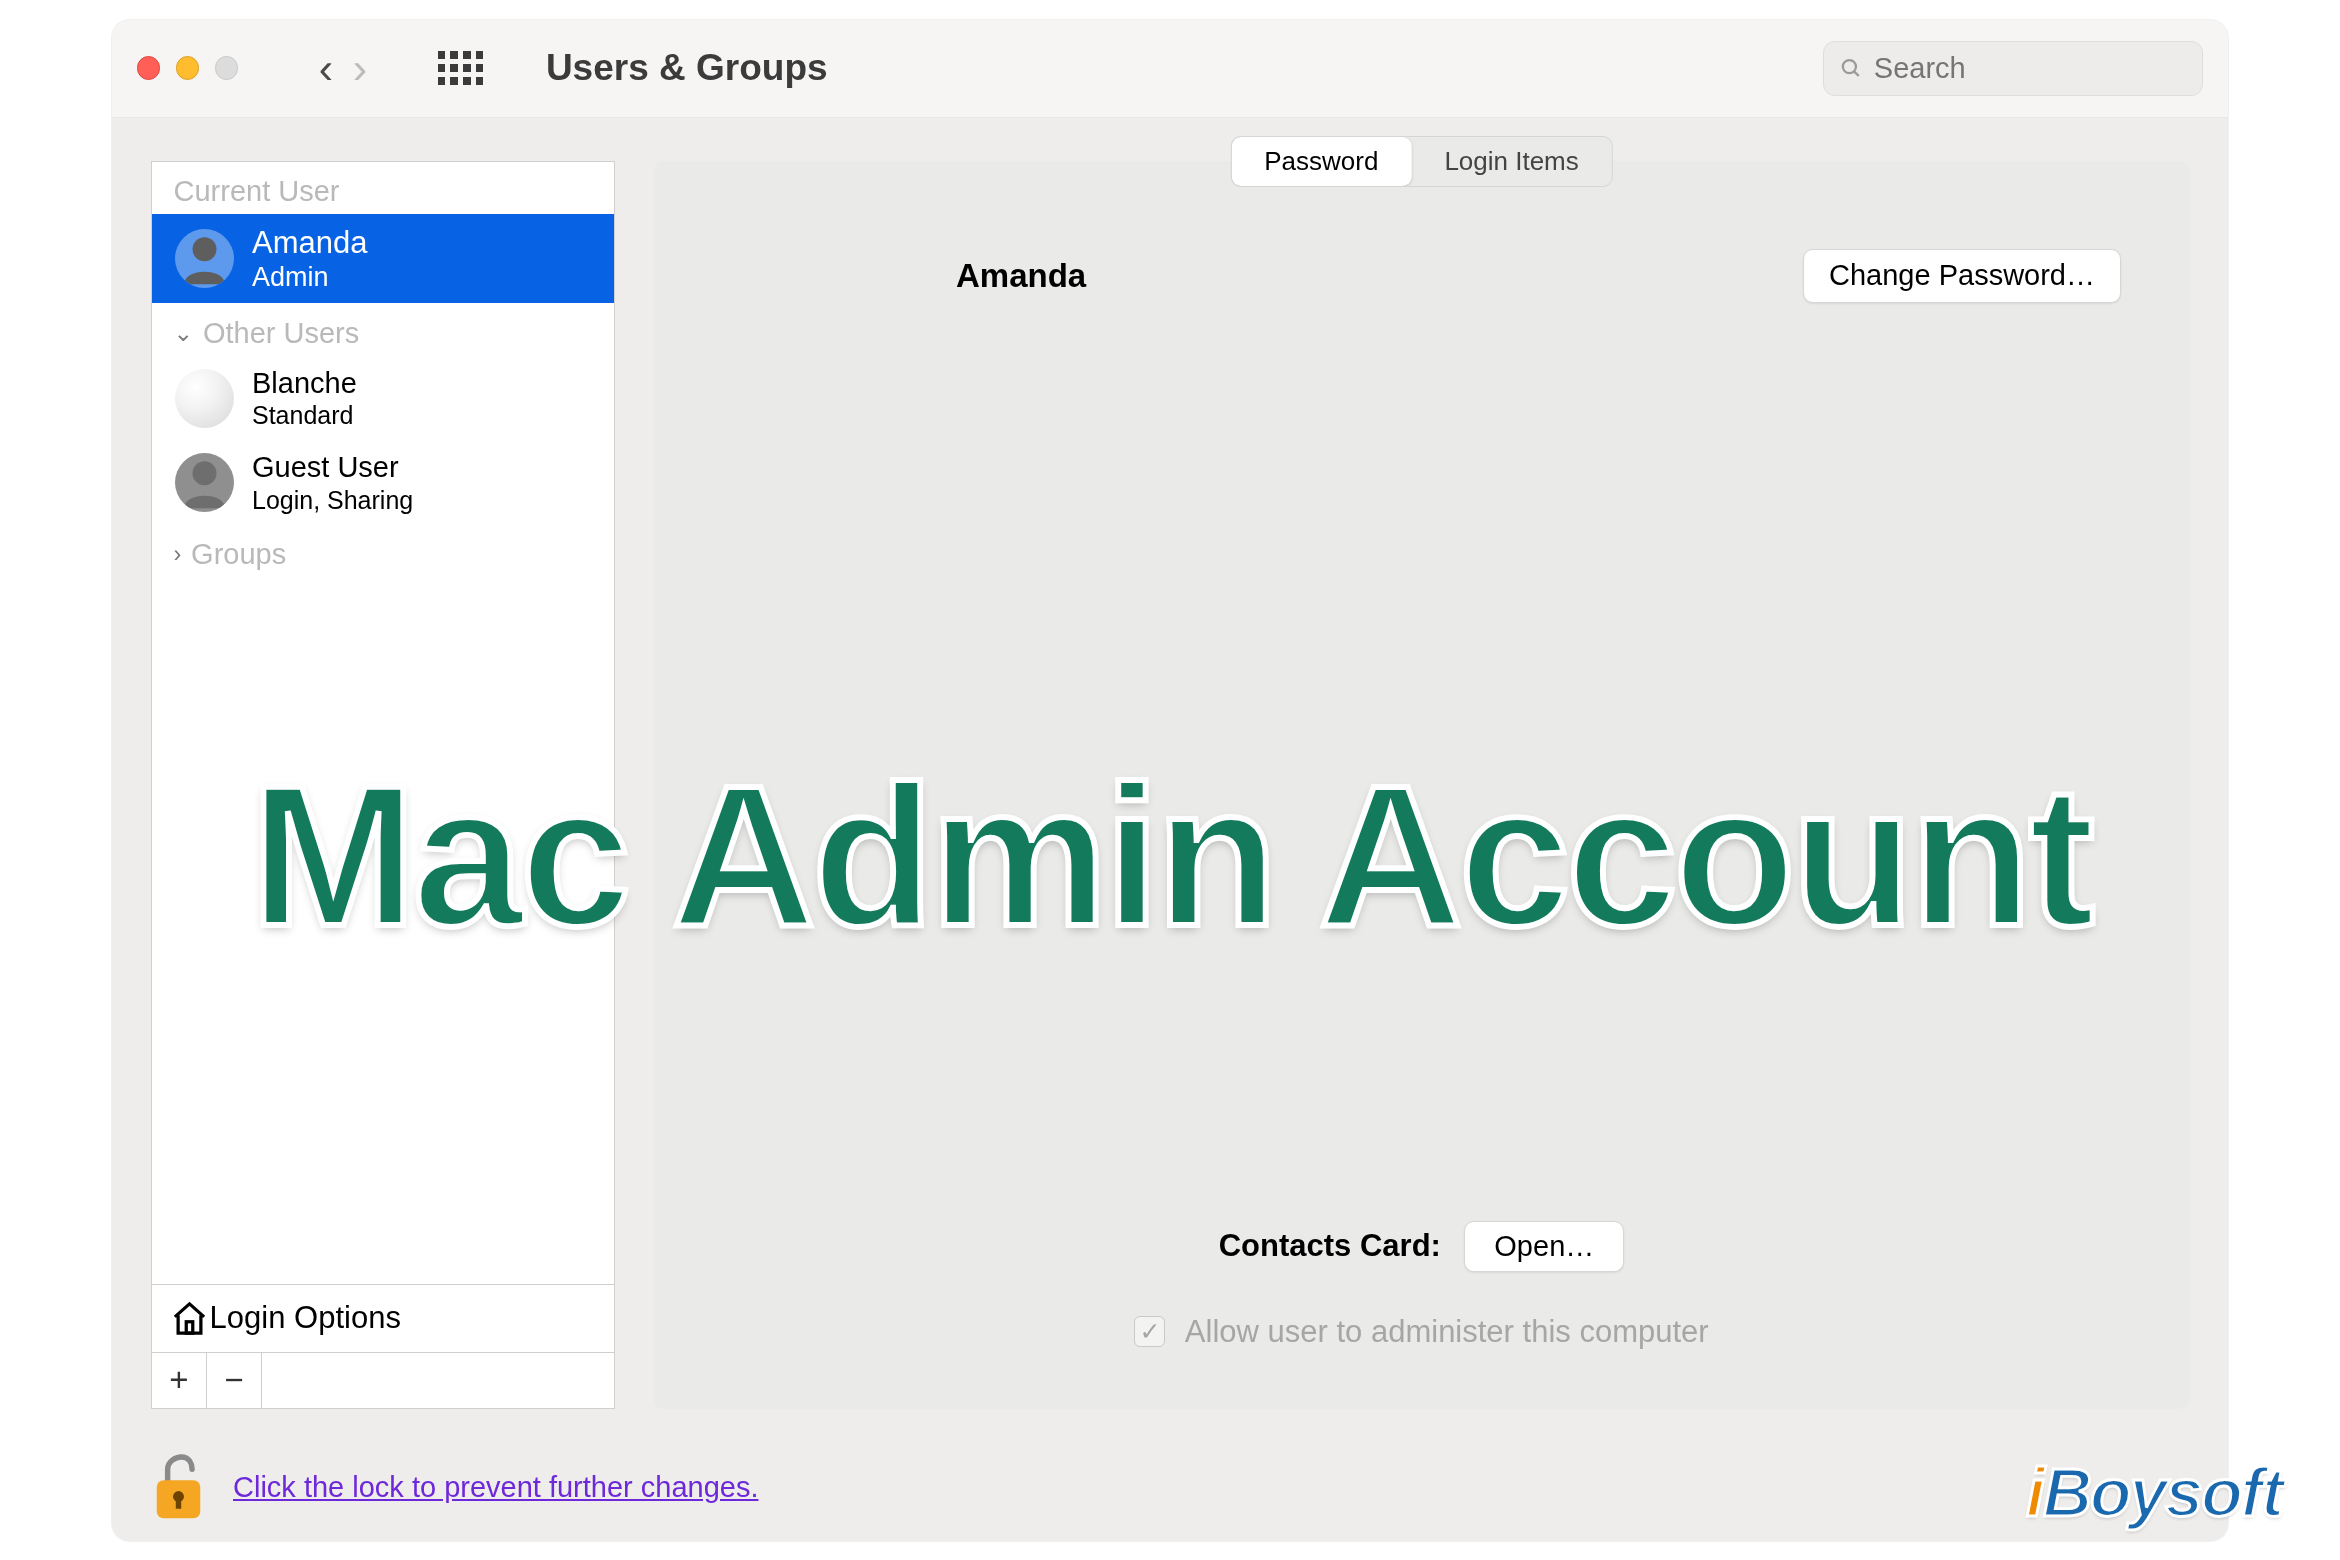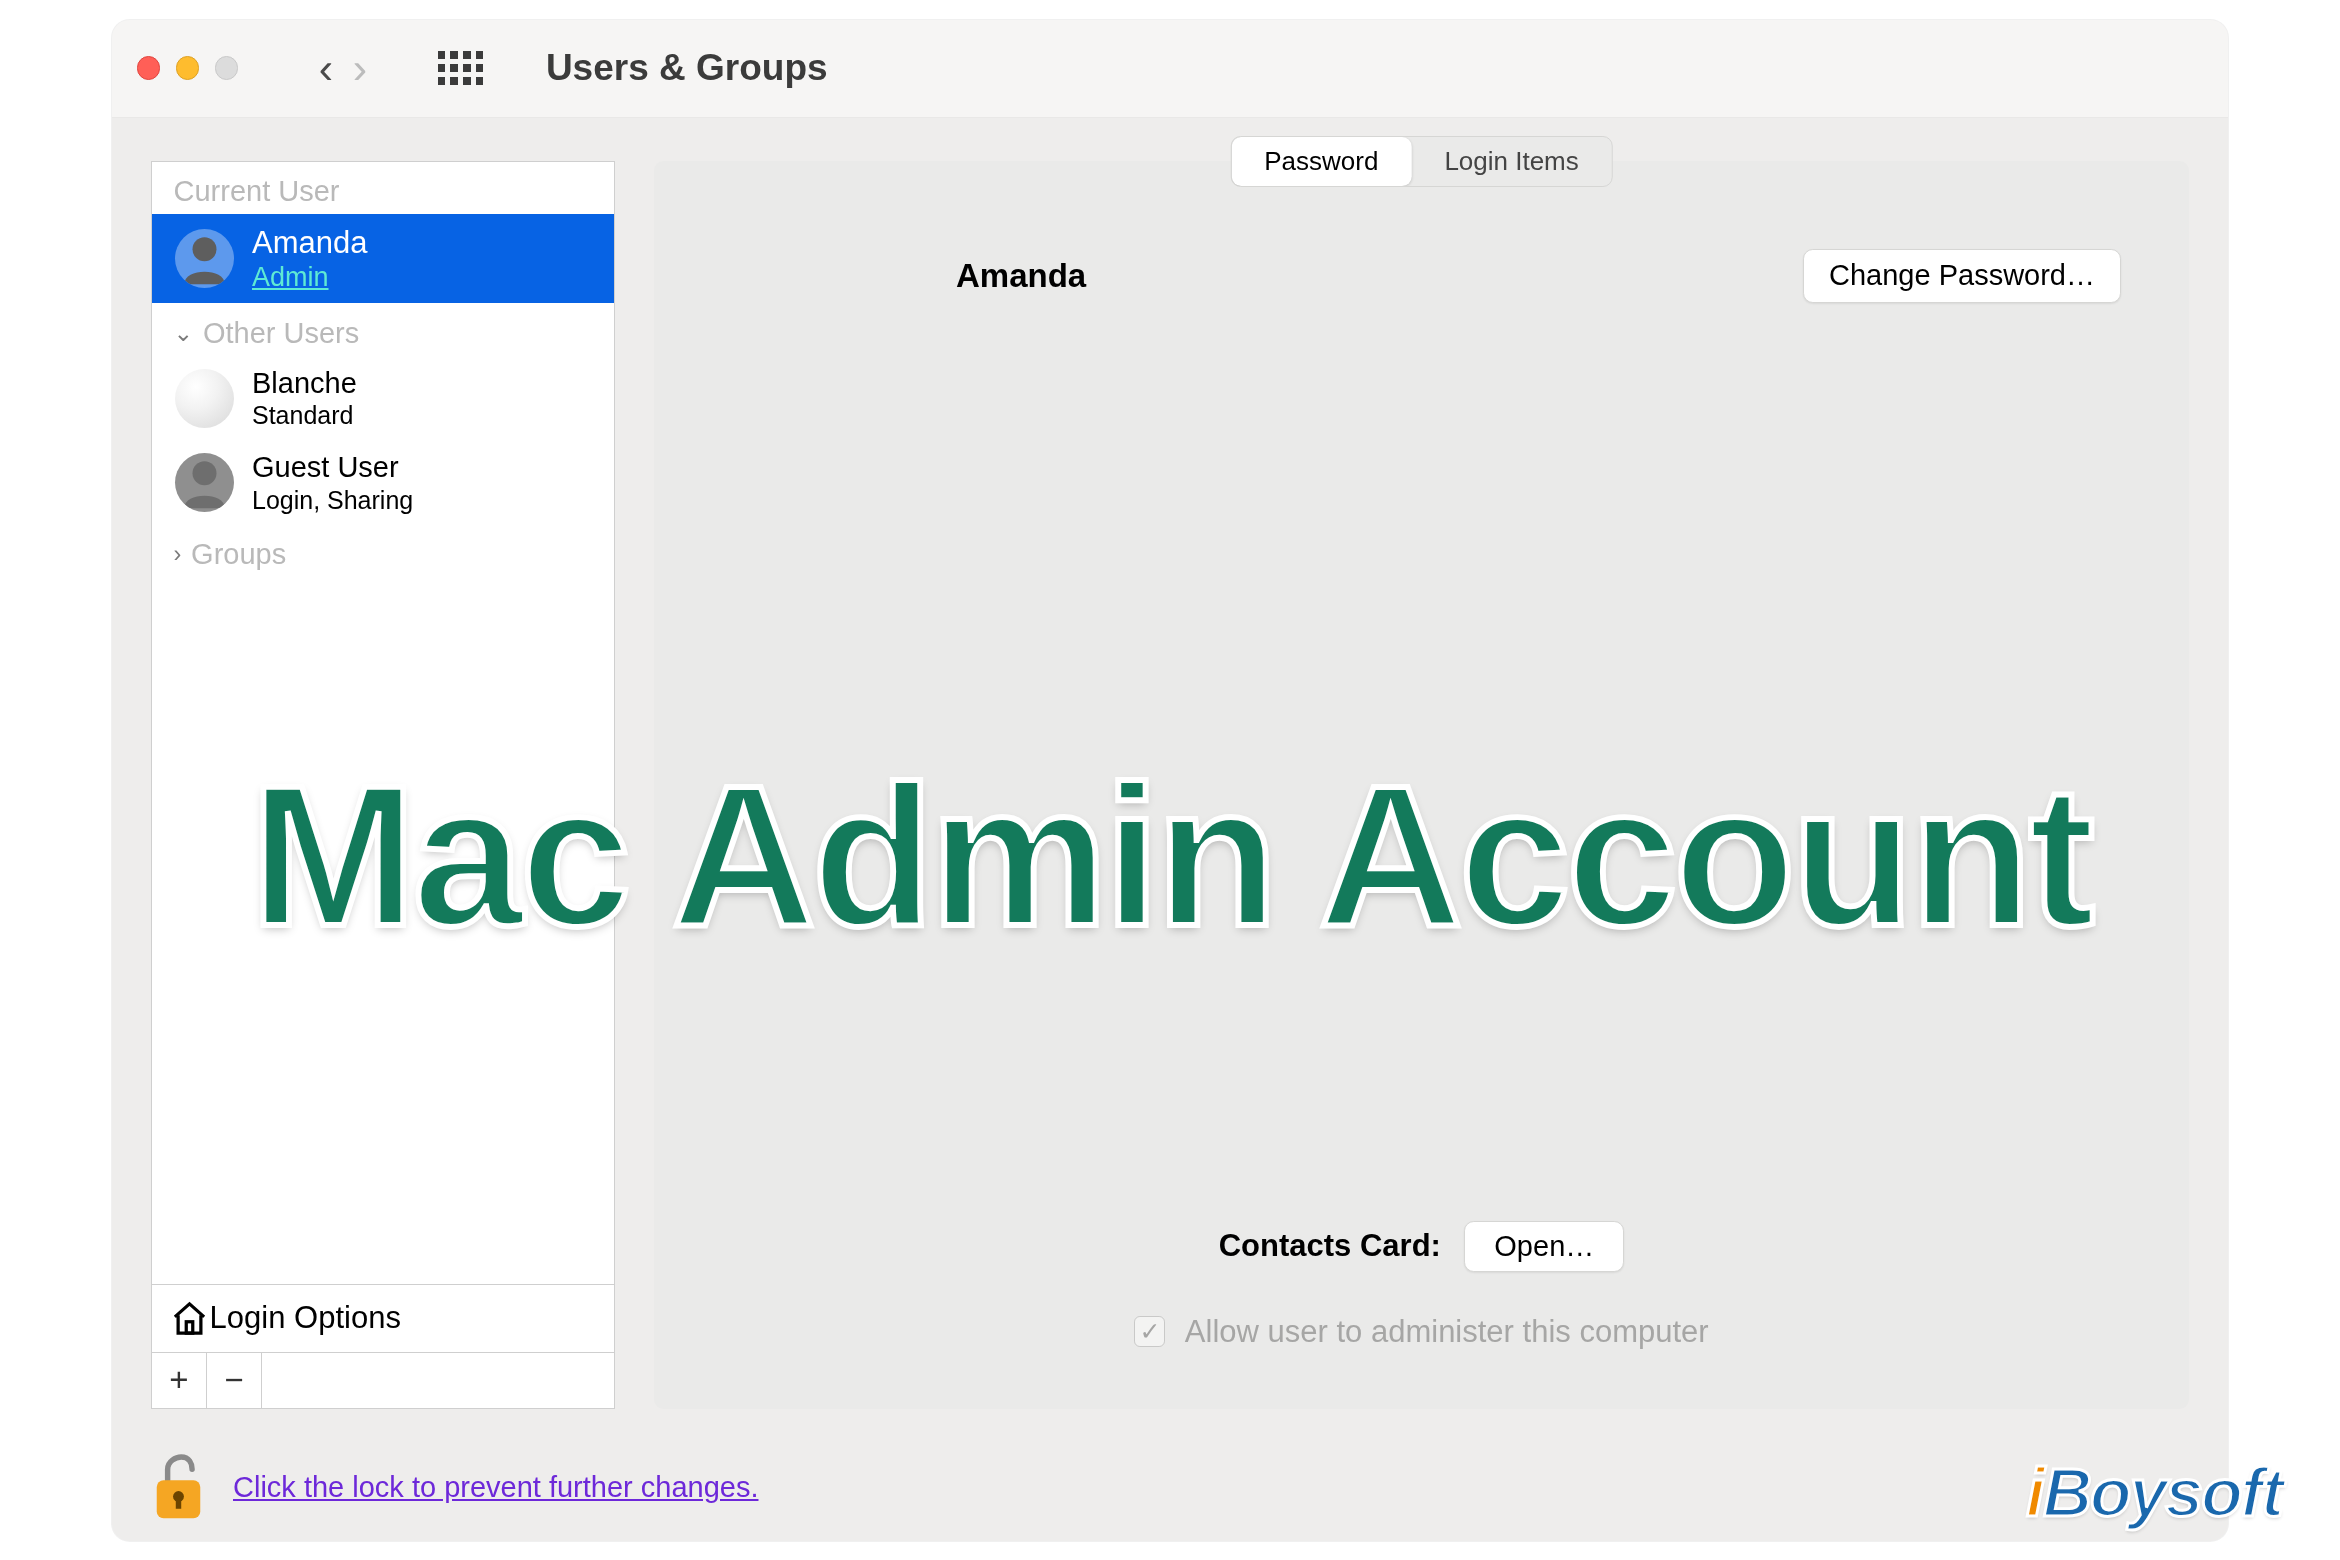--- a/index.html
+++ b/index.html
@@ -100,21 +100,21 @@
   }
   .avatar.sel { background: rgba(255,255,255,0.35); }
   .avatar svg { width:100%; height:100%; }
   .golf {
     background: radial-gradient(circle at 35% 30%, #ffffff 0%, #f2f2f2 40%, #d7d7d7 100%);
   }
   .urow-text { display:flex; flex-direction:column; line-height:1.2; }
   .uname { font-size: 31px; font-weight:400; color:#000; }
   .userrow.selected .uname { color:#fff; font-weight:500; }
   .urole { font-size: 27px; color:#000; }
-  .userrow.selected .urole { color:#5eead4;text-decoration:underline; }
+  .userrow.selected .urole { color:#ffffff; }
   .sub .uname { font-size:29px; }
   .sub .urole { font-size:25px; }
 
   .login-options {
     border-top:1px solid #cfcfcf;
     display:flex; align-items:center; gap:1px;
     padding: 13.7px 17.6px;
     font-size: 31px; color:#000;
   }
   .home-ic { width:39px; height:39px; }
@@ -257,20 +257,27 @@
           <span></span>
           <span></span>
           <span></span>
         <span></span>
           <span></span>
           <span></span>
           <span></span>
       </div>
       <div class="title">Users &amp; Groups</div>
       <div class="toolbar-spacer"></div>
+      <div class="searchbox">
+        <svg class="mag" viewBox="0 0 24 24" fill="none" stroke="#9a9a98" stroke-width="2.5">
+            <circle cx="10" cy="10" r="7"></circle>
+            <line x1="20" y1="20" x2="15" y2="15"></line>
+          </svg>
+        <input placeholder="Search" style="">
+      </div>
     </div>
 
     <div class="body">
 
       <div class="sidebar">
         <div class="side-scroll">
           <div class="section-label">Current User</div>
           <div class="userrow selected">
             <div class="avatar sel">
               <svg viewBox="0 0 64 64">

